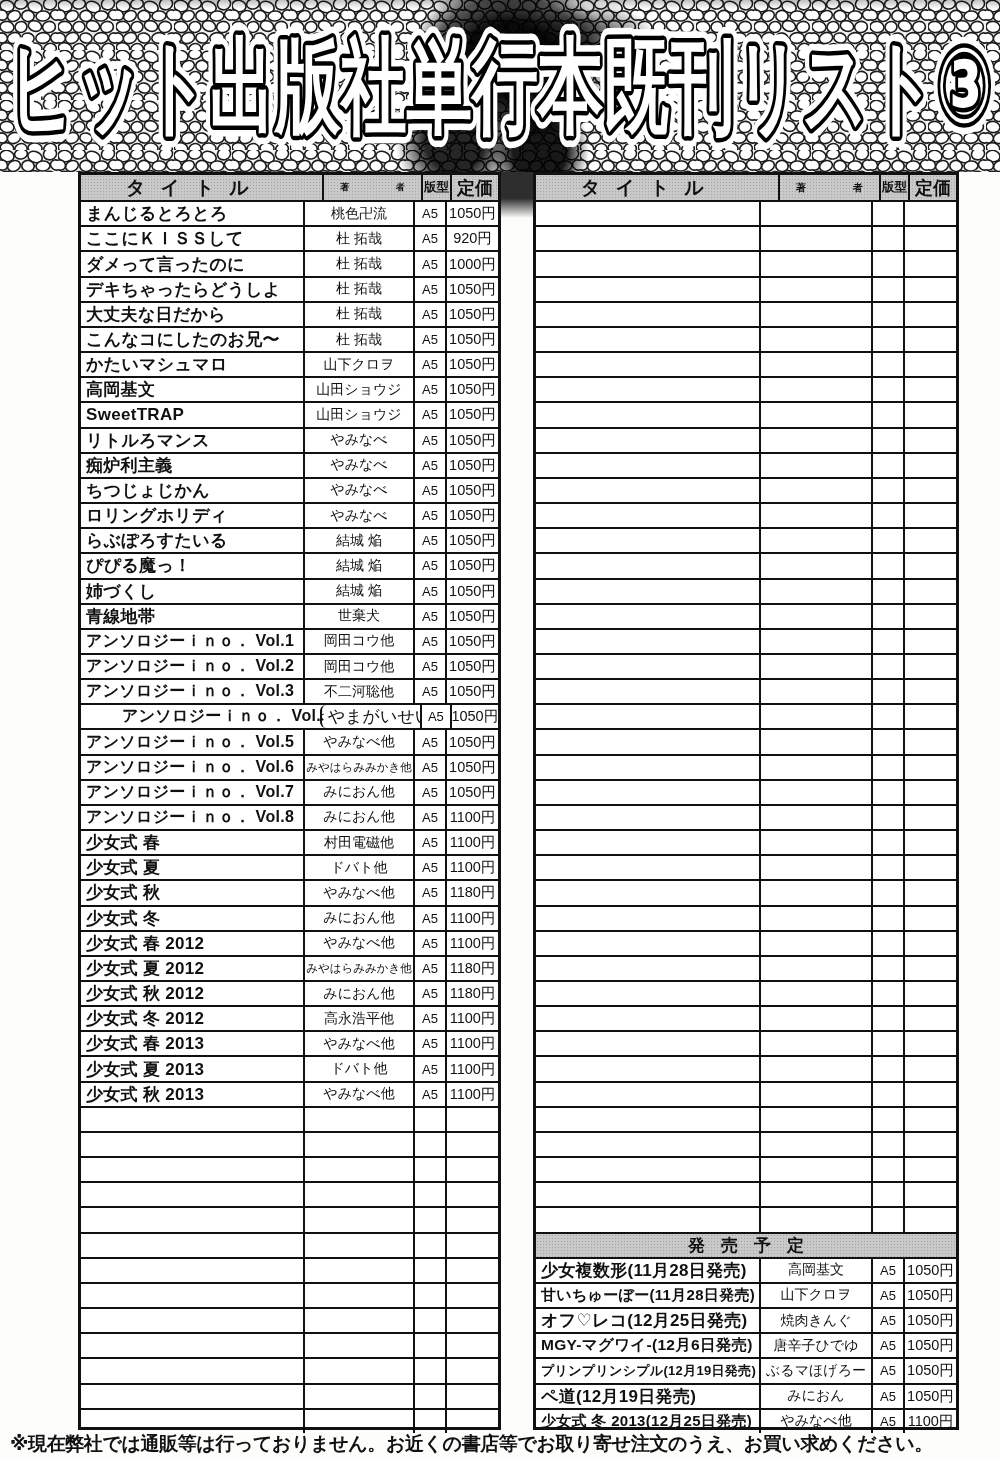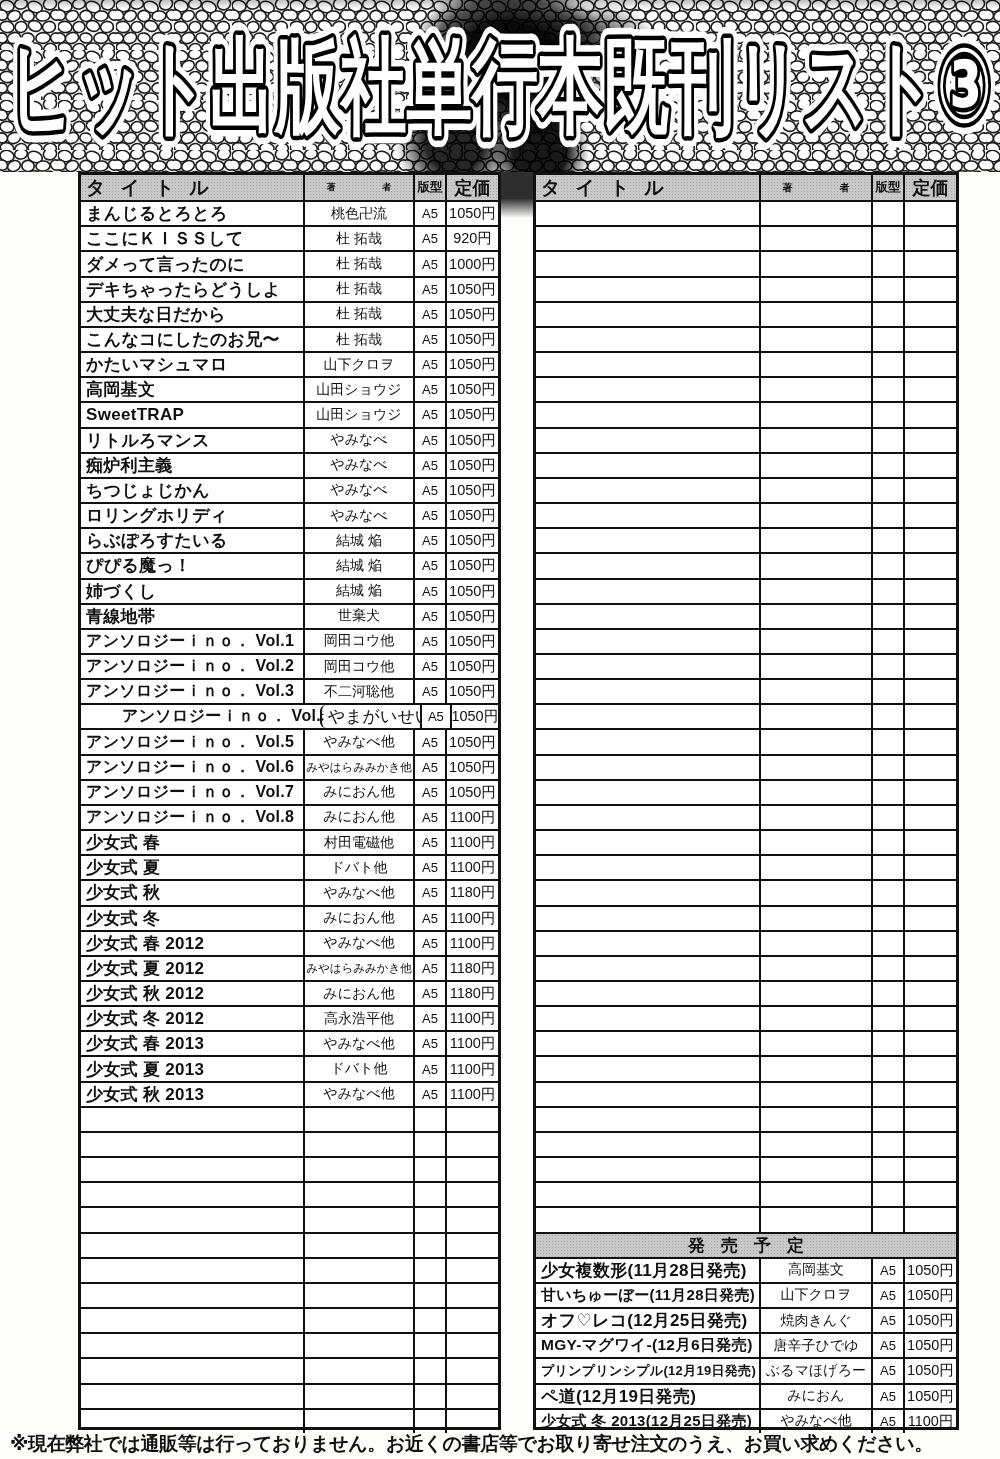--- a/index.html
+++ b/index.html
@@ -35,21 +35,21 @@
   .t-row{display:flex;height:25.16px;border-top:2px solid #111;box-sizing:border-box;}
   .t-row:first-child{border-top:none;}
   .cell{box-sizing:border-box;border-left:2px solid #111;display:flex;align-items:center;overflow:hidden;white-space:nowrap;}
   .cell:first-child{border-left:none;}
   .left  .c-title{width:222px;} .left  .c-author{width:110px;} .left  .c-format{width:32px;} .left  .c-price{width:53px;}
   .right .c-title{width:223px;} .right .c-author{width:112px;} .right .c-format{width:32px;} .right .c-price{width:53px;}
   .c-title{padding:0 3px 0 5px;font-size:17px;font-weight:600;letter-spacing:.3px;}
   .c-author{justify-content:center;font-size:14px;font-weight:500;}
   .c-format{justify-content:center;font-size:13px;}
   .c-price{justify-content:center;font-size:14.5px;}
-  .thead{background:#c9c9c9;background-image:radial-gradient(rgba(0,0,0,.18) 1px,rgba(0,0,0,0) 1px);background-size:3px 3px;}
+  .thead{background:#c9c9c9;background-image:radial-gradient(rgba(0,0,0,.18) 1px,rgba(0,0,0,0) 1px);background-size:3px 3px;padding-left:40px;}
   .thead .cell{font-weight:700;}
   .thead .c-title{font-size:19px;letter-spacing:15px;font-weight:700;}
   .thead .c-author{font-size:18px;letter-spacing:22px;text-indent:22px;}
   .thead .c-format{font-size:12.5px;letter-spacing:0;}
   .thead .c-price{font-size:18px;}
   .release-head{background:#c9c9c9;background-image:radial-gradient(rgba(0,0,0,.18) 1px,rgba(0,0,0,0) 1px);background-size:3px 3px;}
   .release-head .cell{width:100%;justify-content:center;font-size:17px;font-weight:700;letter-spacing:16px;text-indent:16px;border-left:none;}
   
   .footer-note{
     position:absolute;left:50%;transform:translateX(-50%);top:1431px;width:980px;

